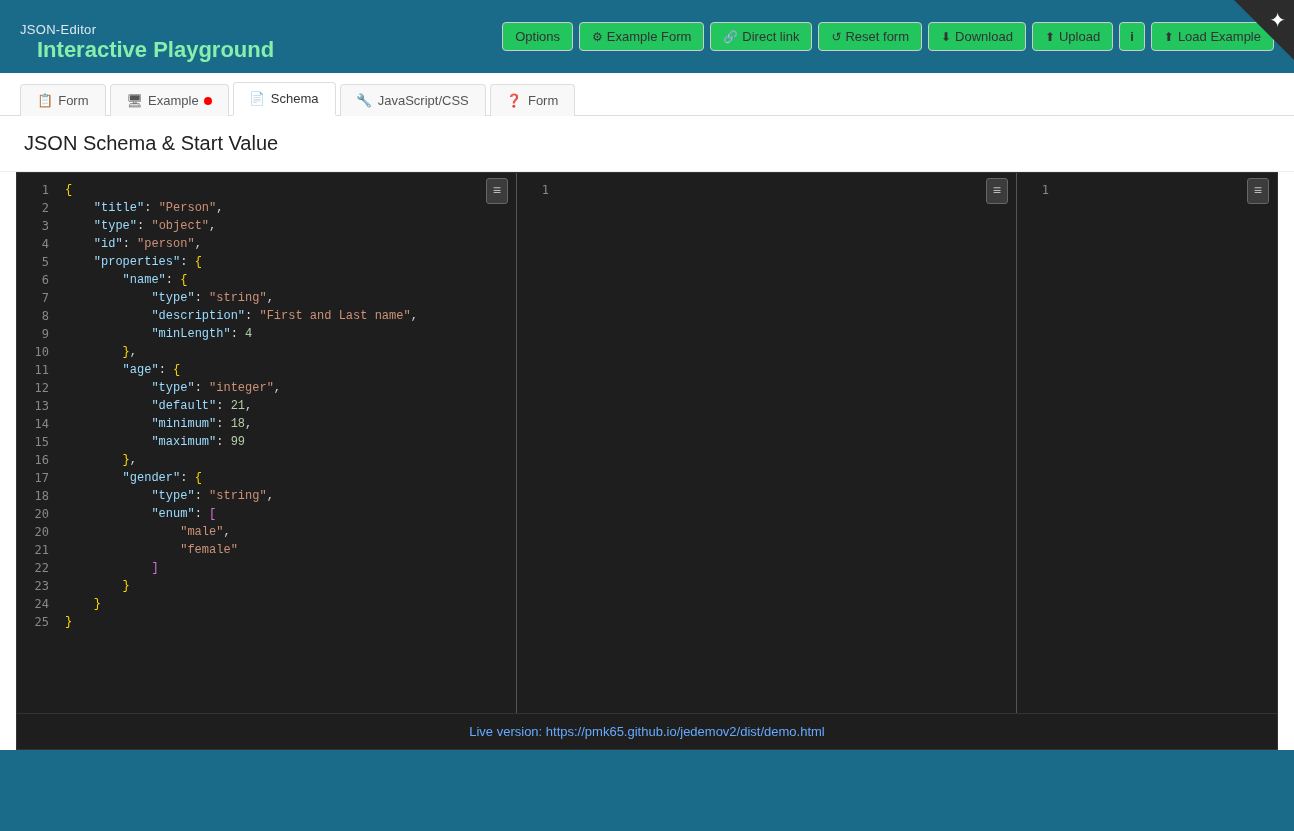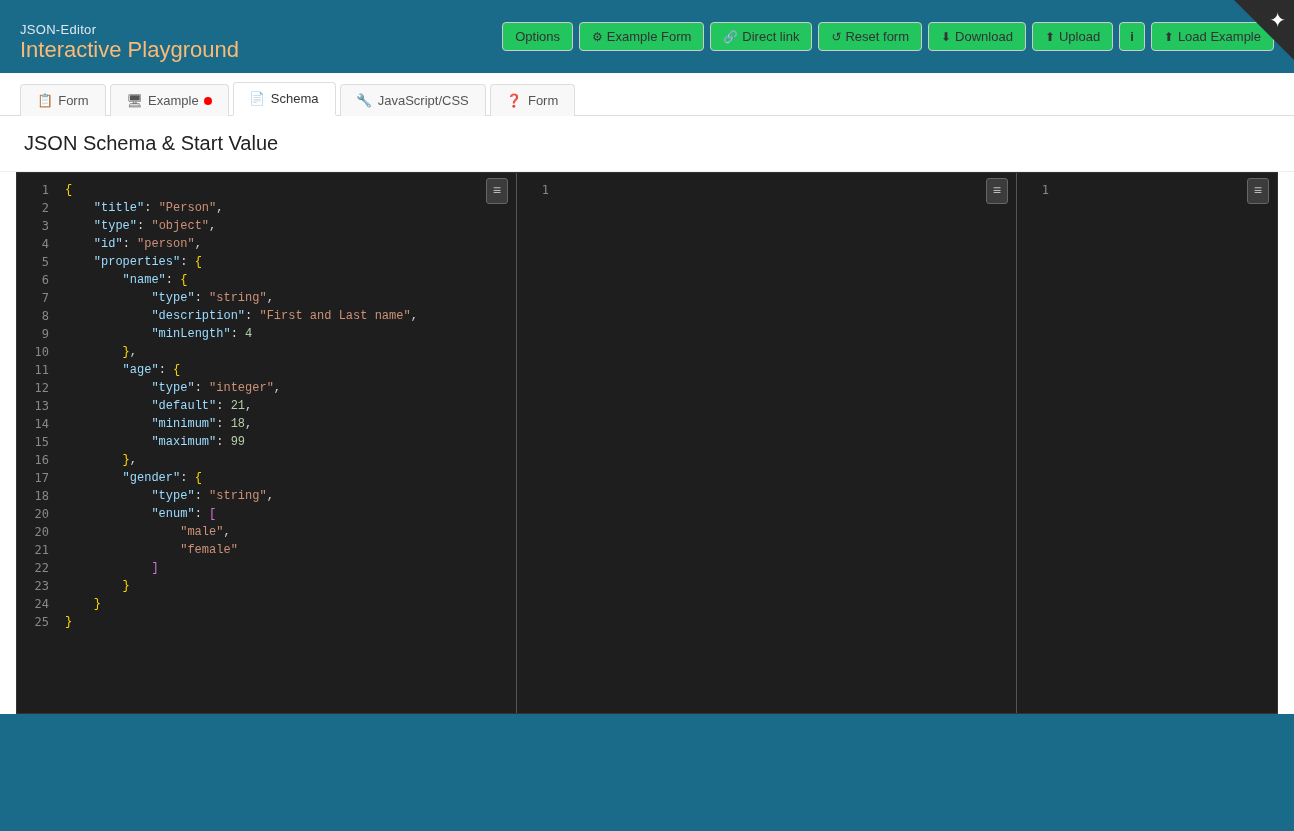--- a/index.html
+++ b/index.html
@@ -22,22 +22,23 @@
       color: white;
     }
     .header-brand .subtitle {
       font-size: 13px;
       opacity: 0.85;
       letter-spacing: 0.3px;
       margin-top: 12px;
     }
     .header-brand .title {
       font-size: 22px;
-      font-weight: normal;
-      color: #fdba74;
+      font-weight: bold;
+      color: #86efac;
+      margin-left: 17px;
     }
     .header-actions {
       display: flex;
       gap: 6px;
       align-items: center;
     }
     .btn {
       display: inline-flex;
       align-items: center;
       gap: 4px;
@@ -345,17 +346,20 @@
 
         <div class="editor-col-right" style="background:#1e1e1e;">
           <div style="position:absolute;left:0;top:0;width:36px;background:#1e1e1e;color:#888;font-family:monospace;font-size:12px;line-height:18px;padding:8px 4px;text-align:right;">
             <span>1</span>
           </div>
           <button class="menu-icon-btn">≡</button>
         </div>
 
       </div>
 
+      <div class="editor-footer">
+        <span>Live version: https://pmk65.github.io/jedemov2/dist/demo.html</span>
+      </div>
     </div>
 
   </div>
 
 </div>
 
 </body></html>

